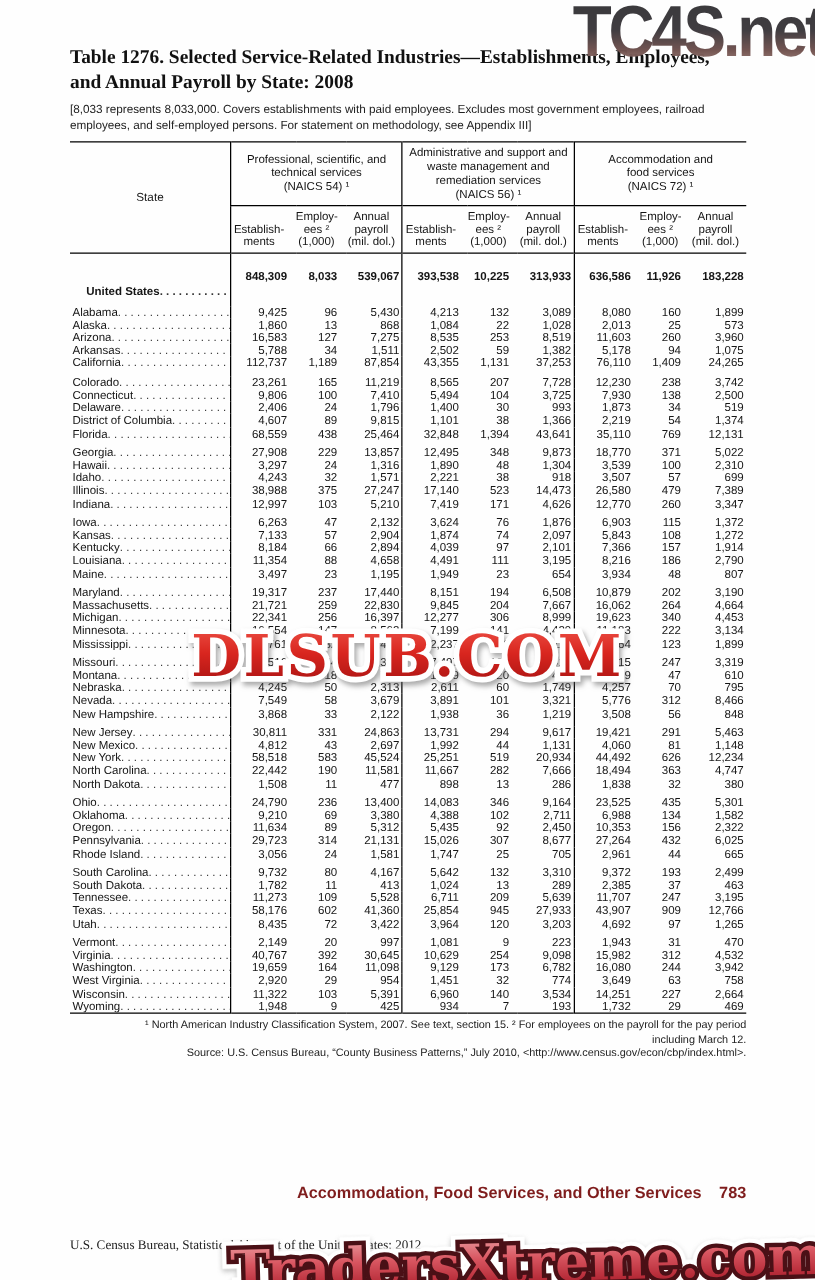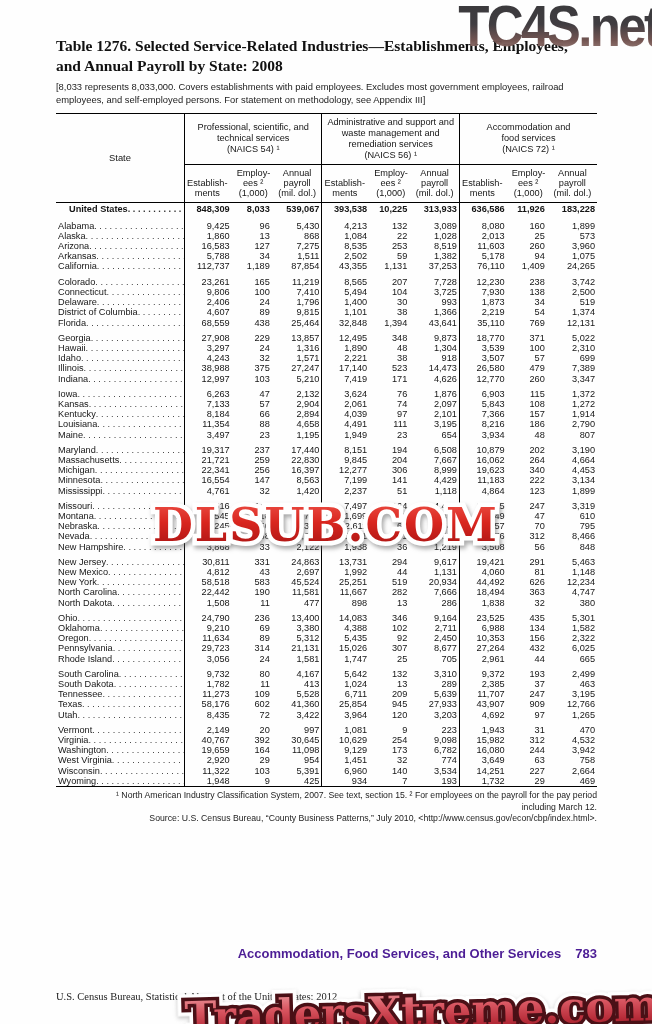--- a/index.html
+++ b/index.html
@@ -39,28 +39,28 @@
     height:10.2px;line-height:10.2px;padding:0 7px 0 0;
     text-align:right;vertical-align:middle;white-space:nowrap;
   }
   tbody td.pay{padding-right:2px;}
   tbody td.state{text-align:left;padding:0;}
   .srow{display:flex;align-items:baseline;overflow:hidden;}
   .lbl{padding-left:2px;white-space:nowrap;}
   .dots{flex:1;overflow:hidden;white-space:nowrap;color:#333;}
   .dots::before{content:" .\00a0.\00a0.\00a0.\00a0.\00a0.\00a0.\00a0.\00a0.\00a0.\00a0.\00a0.\00a0.\00a0.\00a0.\00a0.\00a0.\00a0.\00a0.\00a0.\00a0.";}
   tr.us td{font-weight:bold;height:13px;line-height:13px;}
-  tr.us .lbl{padding-left:13px;}
+  tr.us .lbl{padding-left:13px;margin-top:24px;}
   tr.spacer td{height:5px;line-height:5px;padding:0;}
 
   .footnotes{margin-top:3px;font-size:8.7px;line-height:1.32;color:#222;}
   .footnotes p{margin:0;text-indent:24px;text-align:right;}
 
   .footer-title{
-    position:absolute;right:55px;top:946px;font-size:13px;font-weight:bold;color:#4c1d95;
+    position:absolute;right:55px;top:946px;font-size:13px;font-weight:bold;color:#7f1d1d;
   }
   .footer-title .pgnum{margin-left:14px;}
   .footer-src{
     position:absolute;left:56px;top:991px;font-size:10.5px;color:#222;
     font-family:"Liberation Serif",serif;
   }
 
   
   .wm{position:absolute;z-index:20;font-weight:bold;white-space:nowrap;}
   .wm-tc4s{
@@ -505,21 +505,21 @@
         <tr>
           <td class="state">
             <div class="srow">
               <span class="lbl">Kansas</span>
               <span class="dots"></span>
             </div>
           </td>
           <td class="bl">7,133</td>
           <td>57</td>
           <td class="pay">2,904</td>
-          <td class="bl">2,061</td>
+          <td class="bl">1,874</td>
           <td>74</td>
           <td class="pay">2,097</td>
           <td class="bl">5,843</td>
           <td>108</td>
           <td class="pay">1,272</td>
         </tr>
         <tr>
           <td class="state">
             <div class="srow">
               <span class="lbl">Kentucky</span>

